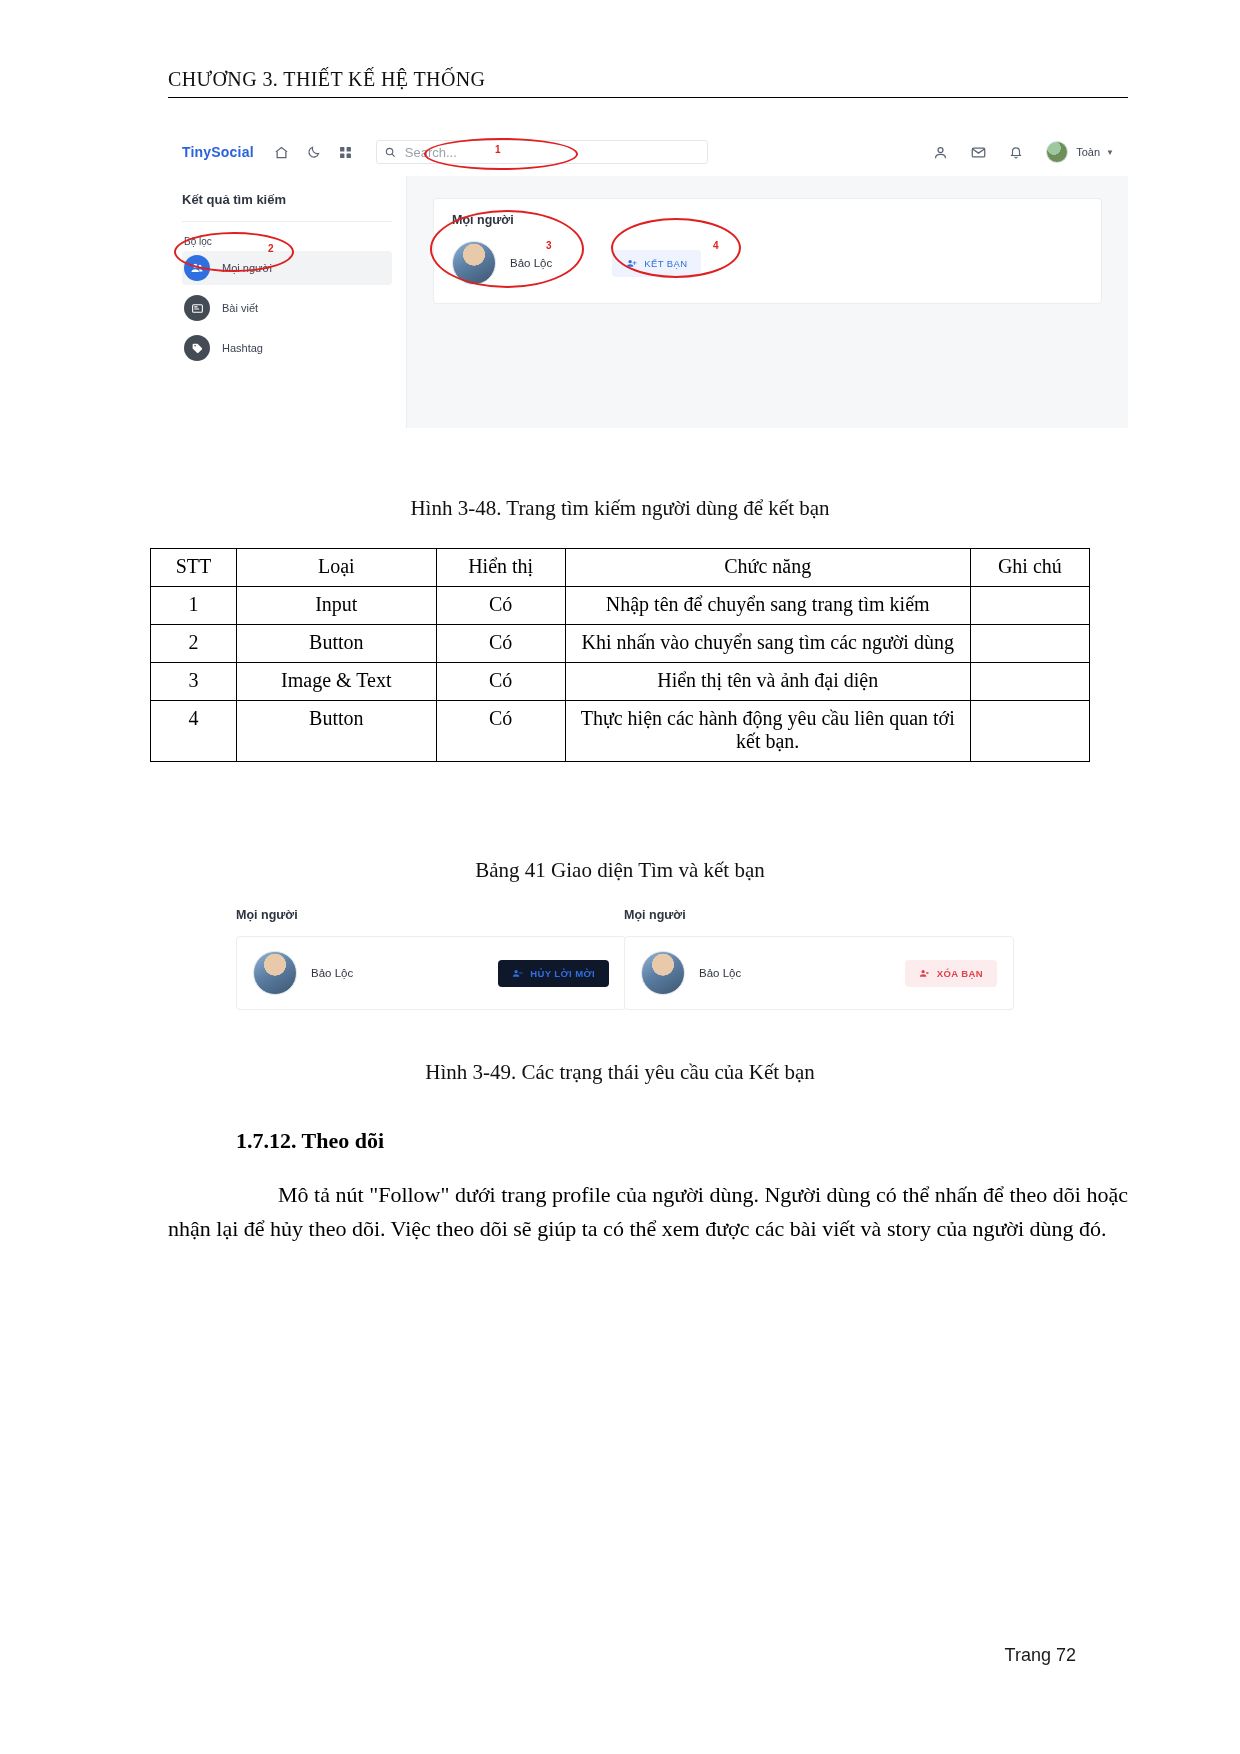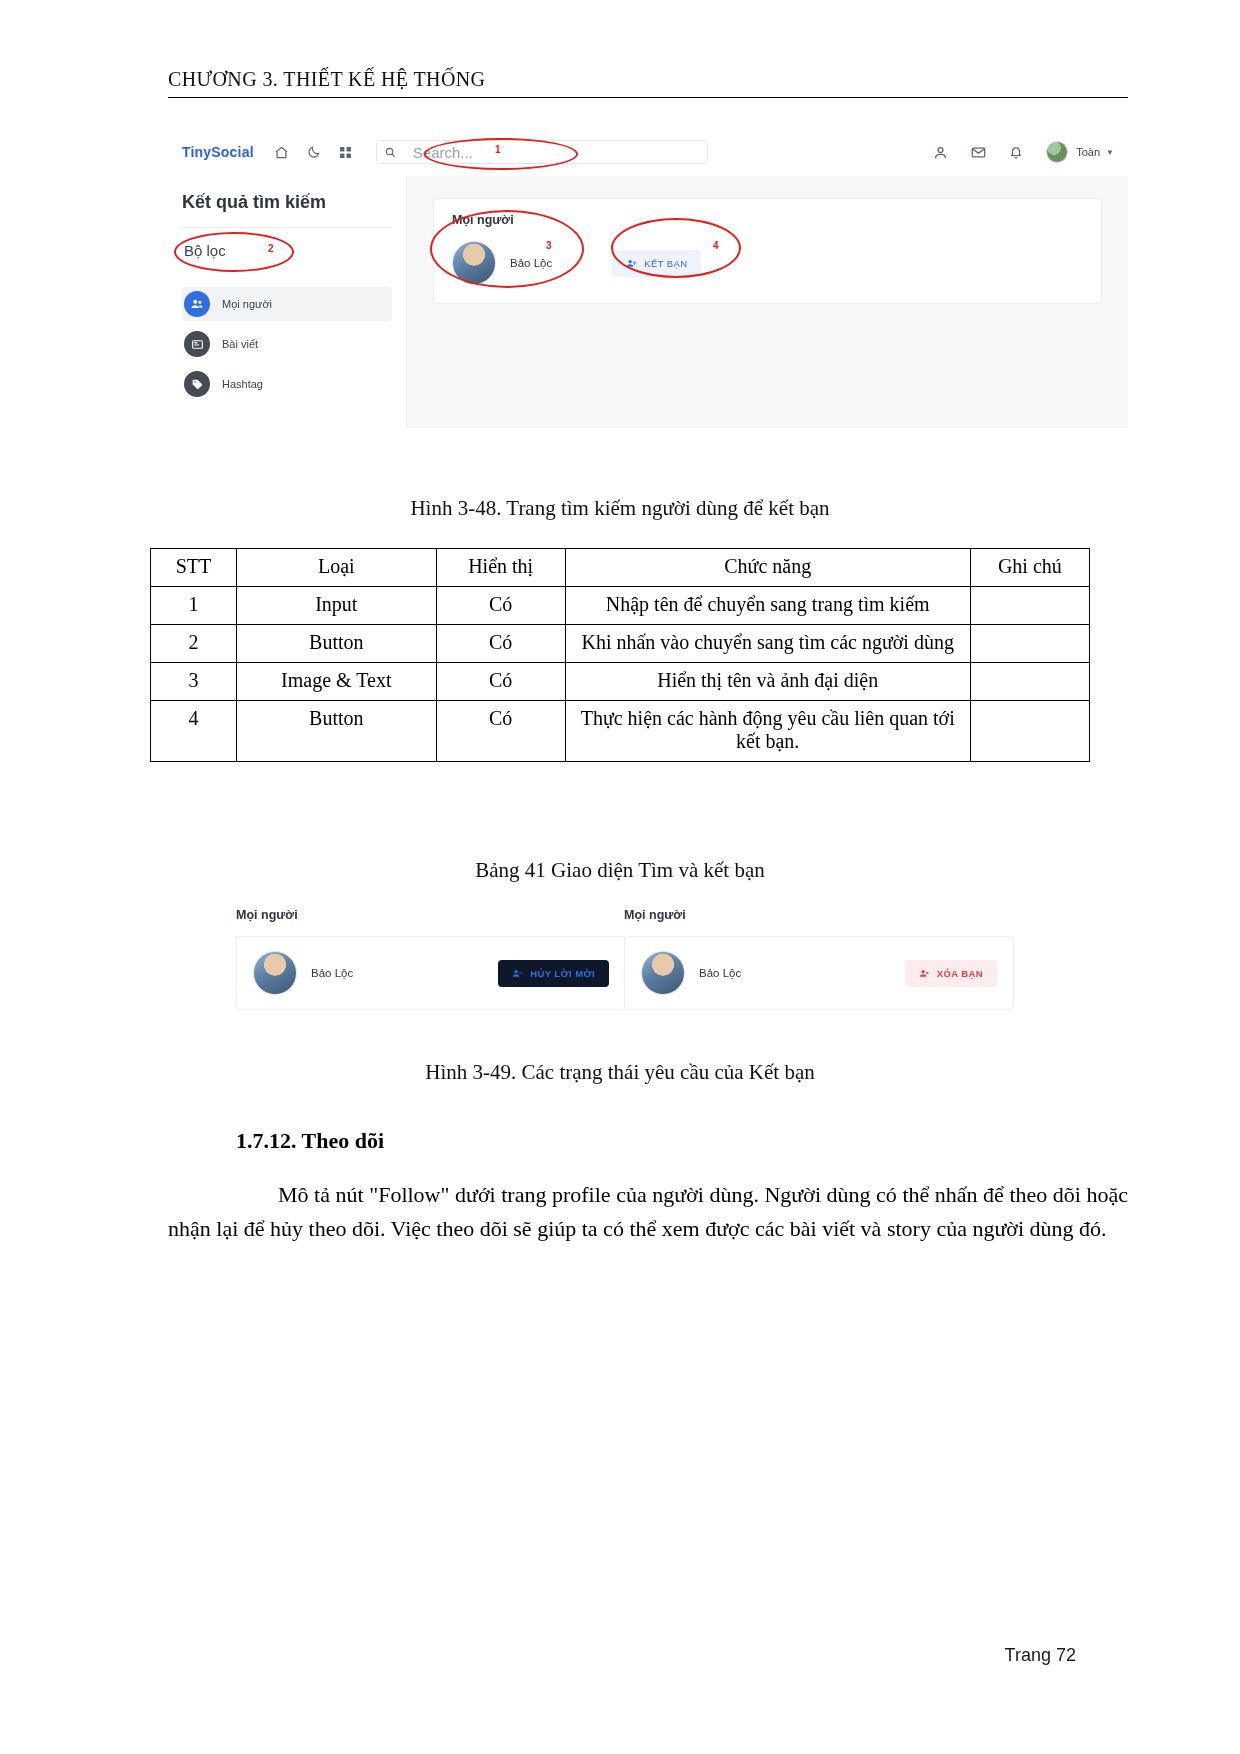--- a/index.html
+++ b/index.html
@@ -90,23 +90,23 @@
     width: 318px;
     height: 22px;
     border: 1px solid #e3e6ea;
     border-radius: 3px;
     display: flex;
     align-items: center;
     padding: 0 6px;
     background: #fff;
   }
   .searchbox .ph {
-    font-size: 15px;
+    font-size: 13px;
     color: #9aa1ab;
-    margin-left: 14px;
+    margin-left: 6px;
   }
   .topright {
     position: absolute;
     right: 14px;
     top: 0;
     height: 48px;
     display: flex;
     align-items: center;
     gap: 22px;
   }
@@ -133,30 +133,30 @@
     width: 960px; height: 252px;
     display: flex;
   }
   .app-sidebar {
     width: 238px;
     background: #ffffff;
     padding: 16px 14px 0 14px;
     box-sizing: border-box;
   }
   .sb-title {
-    font-size: 18px;
+    font-size: 13px;
     font-weight: 700;
     color: #2f3540;
     padding-bottom: 14px;
     border-bottom: 1px solid #ebedf0;
   }
   .sb-sub {
-    font-size: 15px;
+    font-size: 10px;
     color: #3b4252;
-    margin: 14px 0 28px 2px;
+    margin: 14px 0 4px 2px;
   }
   .sb-item {
     display: flex;
     align-items: center;
     gap: 12px;
     height: 34px;
     padding-left: 2px;
     border-radius: 4px;
     margin-bottom: 6px;
   }

